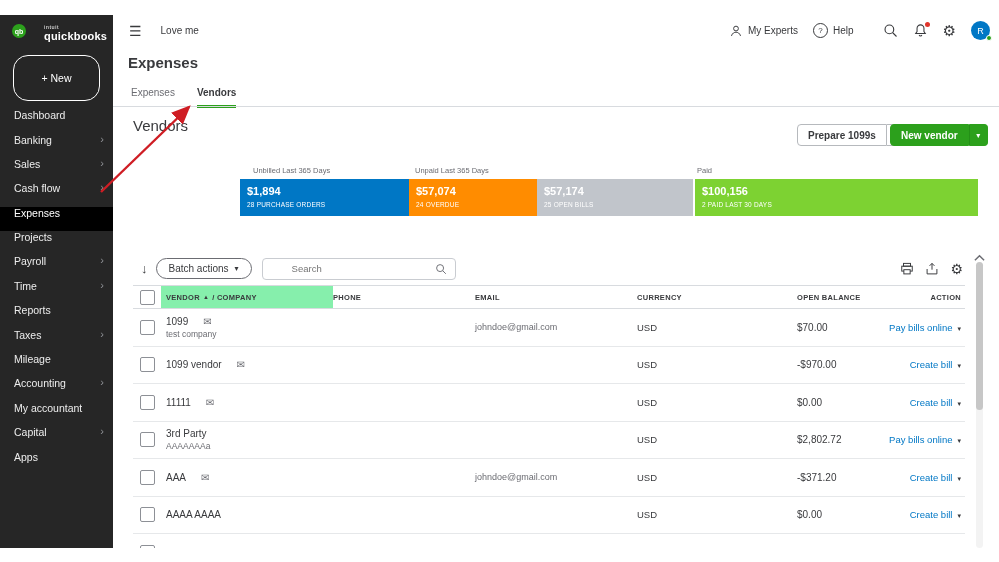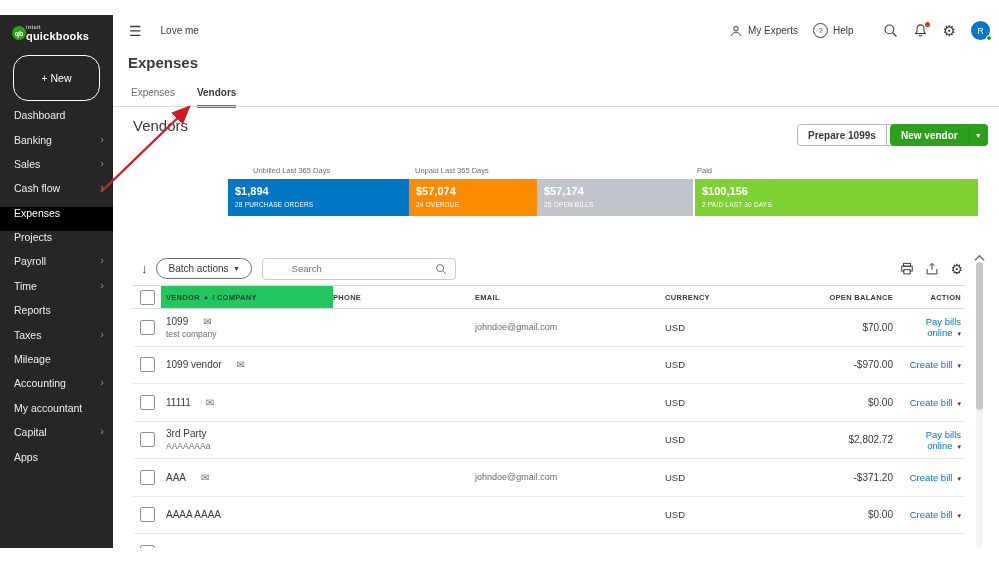--- a/index.html
+++ b/index.html
@@ -1,21 +1,21 @@
 <!DOCTYPE html>
 <html><head>
 <meta charset="utf-8">
 <style>
   html,body{margin:0;padding:0;background:#fff;}
   .canvas{position:relative;width:999px;height:562px;background:#fff;overflow:hidden;
           font-family:"Liberation Sans",sans-serif;color:#393a3d;}
 
   
   .sidebar{position:absolute;left:0;top:15px;width:113px;height:533px;background:#262626;}
-  .logo-row{display:flex;align-items:center;gap:0;padding:9px 0 0 12px;}
+  .logo-row{display:flex;align-items:flex-start;gap:18px;padding:9px 0 0 12px;}
   .logo-circle{width:14px;height:14px;border-radius:50%;background:#2ca01c;color:#fff;font-size:7px;
                font-weight:bold;display:flex;align-items:center;justify-content:center;}
   .logo-texts{display:flex;flex-direction:column;line-height:1.1;}
   .logo-intuit{color:#fff;font-size:5.5px;letter-spacing:.6px;}
   .logo-qb{color:#fff;font-size:11px;font-weight:bold;letter-spacing:.2px;}
   .new-btn{margin:13px 13px 8px;border:1px solid #fff;border-radius:15px;color:#fff;font-size:10.5px;
            text-align:center;padding:16px 0;cursor:pointer;}
   .nav-item{height:24.4px;display:flex;align-items:flex-start;justify-content:space-between;
             padding:0 9px 0 14px;color:#ededed;font-size:10.5px;cursor:pointer;}
   .nav-item.active{background:#000;color:#fff;}
@@ -56,46 +56,46 @@
   .btn-main.green{background:#2ca01c;border-color:#2ca01c;color:#fff;}
   .btn-caret.green{background:#2ca01c;border-color:#2ca01c;border-left:1px solid #249017;color:#fff;}
 
   
   .money-label{position:absolute;top:166px;font-size:7.5px;color:#6b6c72;}
   .ml-unbilled{left:253px;} .ml-unpaid{left:415px;} .ml-paid{left:697px;}
   .money-bar{position:absolute;left:228px;top:179px;width:750px;height:37px;}
   .seg{position:absolute;top:0;height:100%;color:#fff;padding:6px 0 0 7px;box-sizing:border-box;cursor:pointer;}
   .seg .amt{font-size:11px;font-weight:bold;}
   .seg .cap{font-size:6.5px;margin-top:4px;letter-spacing:.2px;}
-  .seg-po{left:0;width:181px;background:#0077c5;}
+  .seg-po{left:12px;width:181px;background:#0077c5;}
   .seg-ov{left:181px;width:128px;background:#ff8c00;}
   .seg-ob{left:309px;width:156px;background:#c1c5cb;}
   .seg-paid{left:467px;width:283px;background:#7dd232;}
 
   
   .table-card{position:absolute;left:133px;top:252px;width:832px;height:296px;overflow:hidden;}
   .ttoolbar{position:relative;height:33px;display:flex;align-items:center;}
   .sort-icon{font-size:13px;color:#393a3d;margin:0 8px 0 8px;cursor:pointer;}
   .batch-btn{border:1px solid #6b6c72;border-radius:14px;padding:4px 12px;font-size:10px;color:#393a3d;
              display:flex;gap:6px;align-items:center;cursor:pointer;background:#fff;}
   .search-box{margin-left:10px;width:176px;height:20px;border:1px solid #c9ccd1;border-radius:4px;
               display:flex;align-items:center;padding:0 8px;justify-content:space-between;background:#fff;}
   .search-box input{border:none;outline:none;font-size:9.5px;width:140px;color:#393a3d;
                     font-family:"Liberation Sans",sans-serif;margin-left:19px;}
   .tool-icons{position:absolute;right:2px;top:0;height:33px;display:flex;gap:11px;align-items:center;}
   .thead{display:flex;height:22px;border-top:1px solid #d8dbdf;border-bottom:1px solid #d8dbdf;
          align-items:center;font-size:7.5px;font-weight:bold;color:#393a3d;letter-spacing:.3px;}
   .col-cb{width:28px;display:flex;justify-content:center;align-items:center;}
   .col-vendor{width:172px;box-sizing:border-box;padding-left:5px;}
   .col-phone{width:142px;}
-  .col-email{width:190px;}
+  .col-email{width:162px;}
   .col-currency{width:160px;}
-  .col-balance{width:68px;text-align:right;}
+  .col-balance{width:68px;}
   .col-action{flex:1;text-align:right;padding-right:4px;}
-  .thead .col-vendor{background:#22c55e;align-self:stretch;display:flex;align-items:center;gap:3px;}
+  .thead .col-vendor{background:#86efac;align-self:stretch;display:flex;align-items:center;gap:3px;}
   .sort-asc{font-size:6px;color:#393a3d;}
   .trow{display:flex;align-items:center;height:36.5px;border-bottom:1px solid #e6e8ea;font-size:10px;}
   .cb{width:13px;height:13px;border:1px solid #8d9096;border-radius:2px;background:#fff;cursor:pointer;}
   .vname{display:flex;align-items:center;gap:15px;color:#393a3d;cursor:pointer;}
   .env{color:#6b6c72;font-size:10px;}
   .vsub{font-size:8.5px;color:#6b6c72;margin-top:2px;}
   .cell-email{font-size:9px;color:#6b6c72;}
   .cell-currency{font-size:9.5px;}
   .cell-balance{font-size:10px;}
   .action-link{color:#0077c5;font-size:9.5px;text-decoration:none;cursor:pointer;padding-left:16px;}

